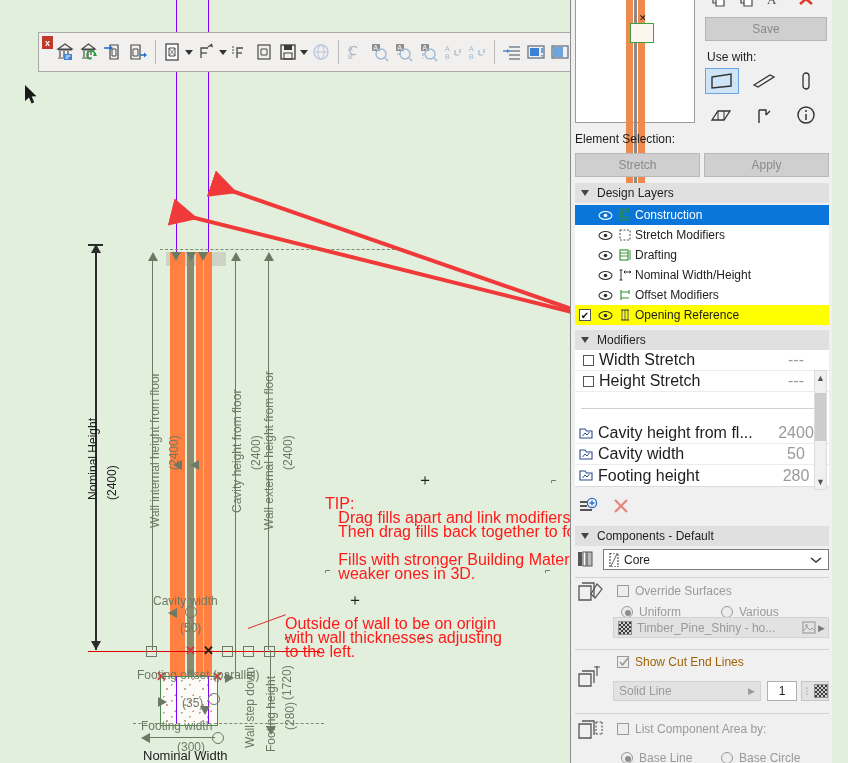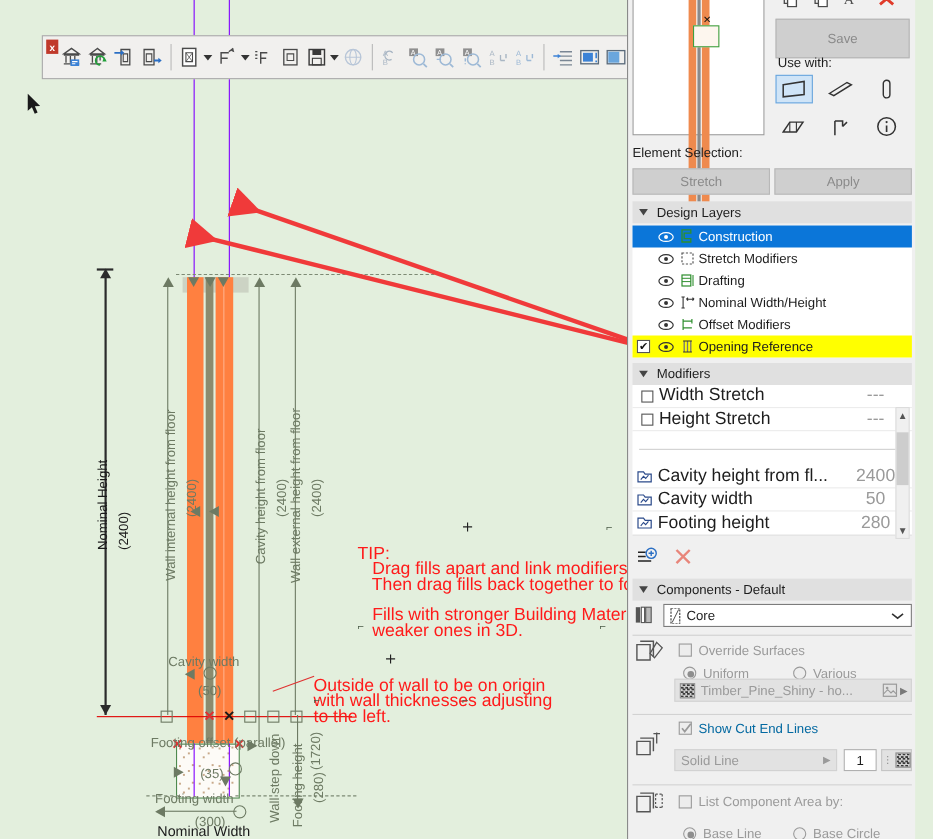--- a/index.html
+++ b/index.html
@@ -90,21 +90,21 @@
     position:absolute;left:4px;top:-72px;width:120px;height:195px;
     background:#fff;border:1px solid #9b9b9b;
   }
   .prev-orange{position:absolute;background:#ef8a4e;}
   .prev-grey{position:absolute;background:#8a8a8a;}
   #prev-foot{position:absolute;width:24px;height:20px;border:1px solid #3fa03f;background:#fdf6ee;}
 
   #topicons{position:absolute;left:140px;top:-12px;width:118px;height:22px;display:flex;align-items:center;gap:10px;}
 
   #saveBtn{
-    position:absolute;left:134px;top:17px;width:122px;height:36px;
+    position:absolute;left:134px;top:17px;width:122px;height:24px;
     background:#cfcfcf;border:1px solid #b5b5b5;color:#8a8a8a;
     display:flex;align-items:center;justify-content:center;font-size:12px;
   }
   #usewith-label{position:absolute;left:136px;top:50px;font-size:12px;color:#1d1d1d;}
   #usewith-grid{position:absolute;left:134px;top:68px;width:124px;display:flex;flex-wrap:wrap;gap:8px;}
   .uwicon{width:34px;height:26px;display:flex;align-items:center;justify-content:center;}
   .uwicon.sel{background:#cfe4f7;border:1px solid #6aa6dd;}
 
   #elemsel{position:absolute;left:4px;top:132px;font-size:12px;}
   .btnbar{position:absolute;display:flex;gap:4px;left:4px;top:153px;width:254px;}
@@ -771,21 +771,21 @@
 
   <div class="divline" style="top:649px;"></div>
 
   <div style="position:absolute;left:6px;top:664px;">
     <svg width="30" height="26" viewBox="0 0 30 26">
         <path d="M2 10h12v12H2z" stroke="#555" fill="none" stroke-width="1.3"></path>
         <path d="M5 7h12v12" stroke="#555" fill="none" stroke-width="1.3"></path>
         <path d="M20 2v10M17 3h6" stroke="#555" fill="none" stroke-width="1.2"></path>
       </svg>
   </div>
-  <div style="position:absolute;left:46px;top:655px;color:#0369a1;">
+  <div style="position:absolute;left:46px;top:655px;color:#a16207;">
     <span class="chk on" style="position:relative;">
       <svg width="10" height="10" viewBox="0 0 10 10" style="position:absolute;left:1px;top:0;">
           <path d="M1 5l2.5 3L9 1" stroke="#9a9a9a" fill="none" stroke-width="1.6"></path>
         </svg>
     </span><span>Show Cut End Lines</span>
   </div>
   <div id="linefield">
     <span style="flex:1;">Solid Line</span>
     <span style="font-size:9px;color:#9a9a9a;margin-right:5px;">▶</span>
   </div>

